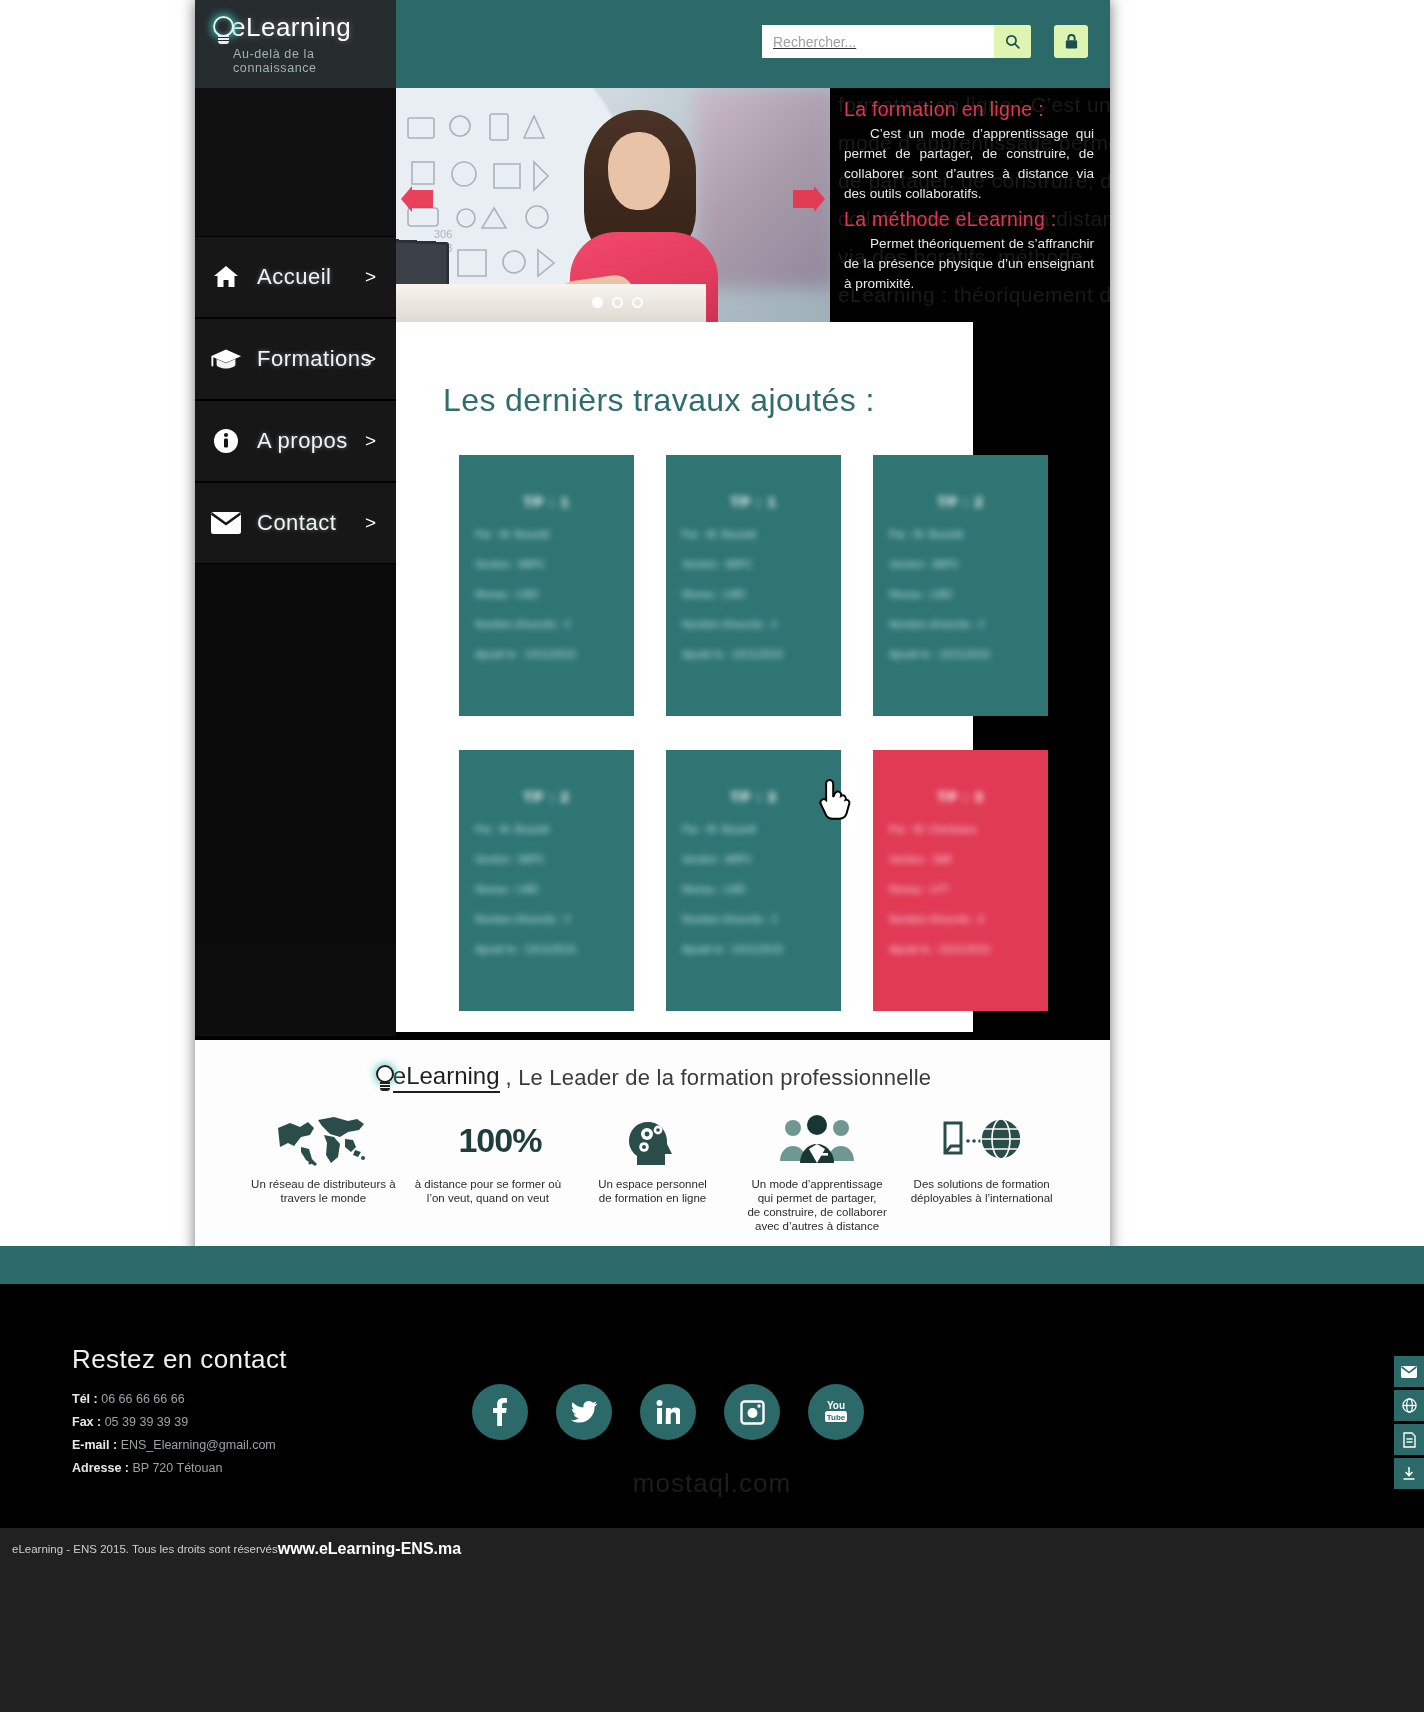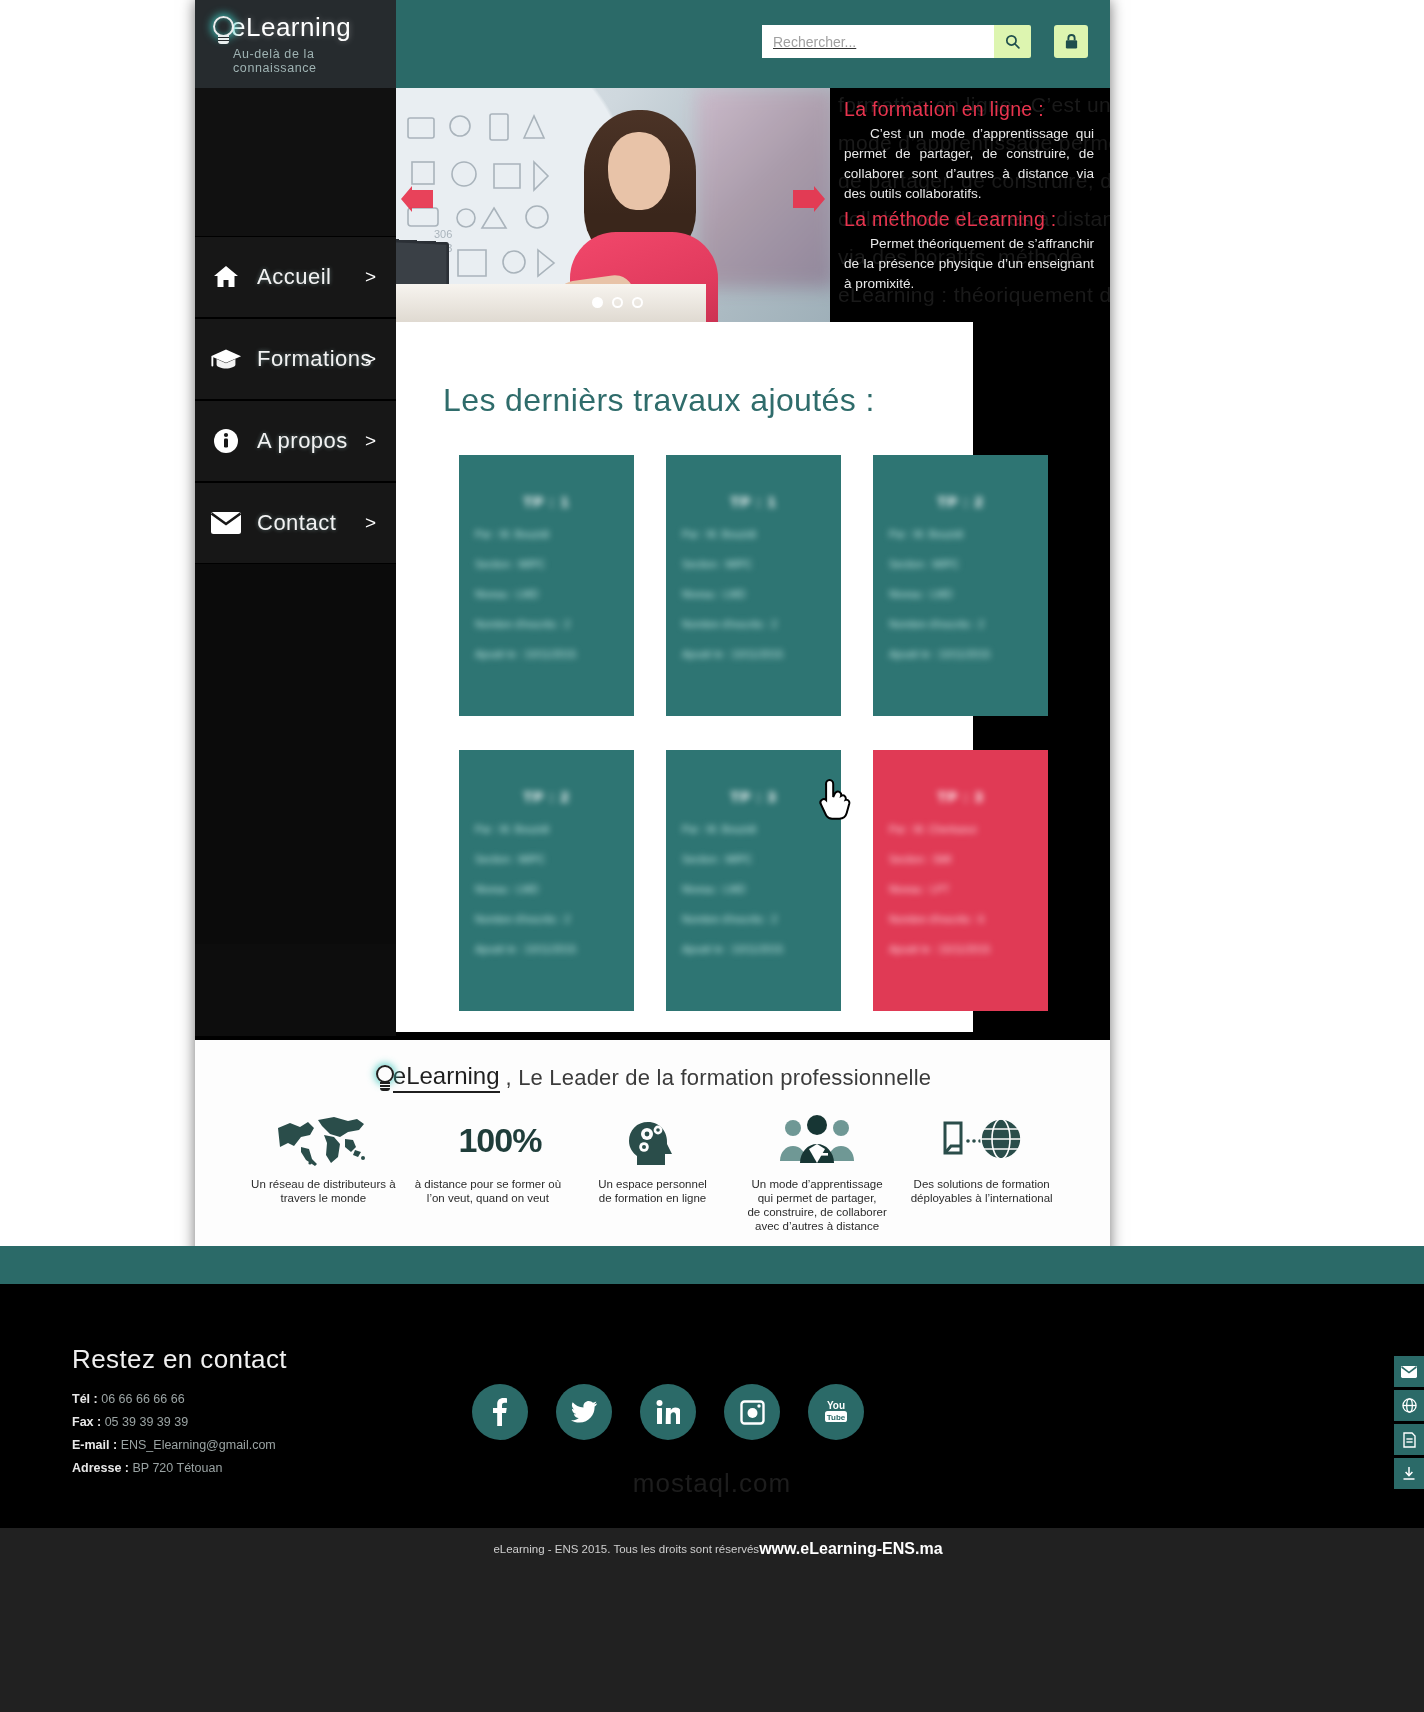--- a/index.html
+++ b/index.html
@@ -246,21 +246,21 @@
     display:flex; align-items:center; justify-content:center; color:#fff;
   }
   .watermark {
     position:absolute; left:0; right:0; top:1466px; text-align:center; color:#1d1d1d;
   }
   .wm-ar { font-size:46px; letter-spacing:2px; font-family:"DejaVu Sans", sans-serif; }
   .wm-lat { font-size:26px; letter-spacing:1px; margin-top:2px; font-family:"Liberation Sans", sans-serif; }
 
   .copyright {
     position:absolute; left:0; top:1528px; width:1424px; height:42px; background:#212121;
-    display:flex; align-items:center; padding-left:12px;justify-content:center;
+    display:flex; align-items:center; padding-left:12px;
   }
   .copyright span { color:#cfcfcf; font-size:11.5px; font-family:"Liberation Sans Narrow","Liberation Sans",sans-serif; }
   .copyright b { color:#ffffff; }
   .copy-tail { position:absolute; left:0; top:1570px; width:1424px; height:142px; background:#212121; }
 
   
   .rail { position:absolute; right:0; top:1356px; width:30px; }
   .rail-btn {
     width:30px; height:31px; background:#2b6a68; margin-bottom:3px; cursor:pointer;
     display:flex; align-items:center; justify-content:center; color:#fff;

